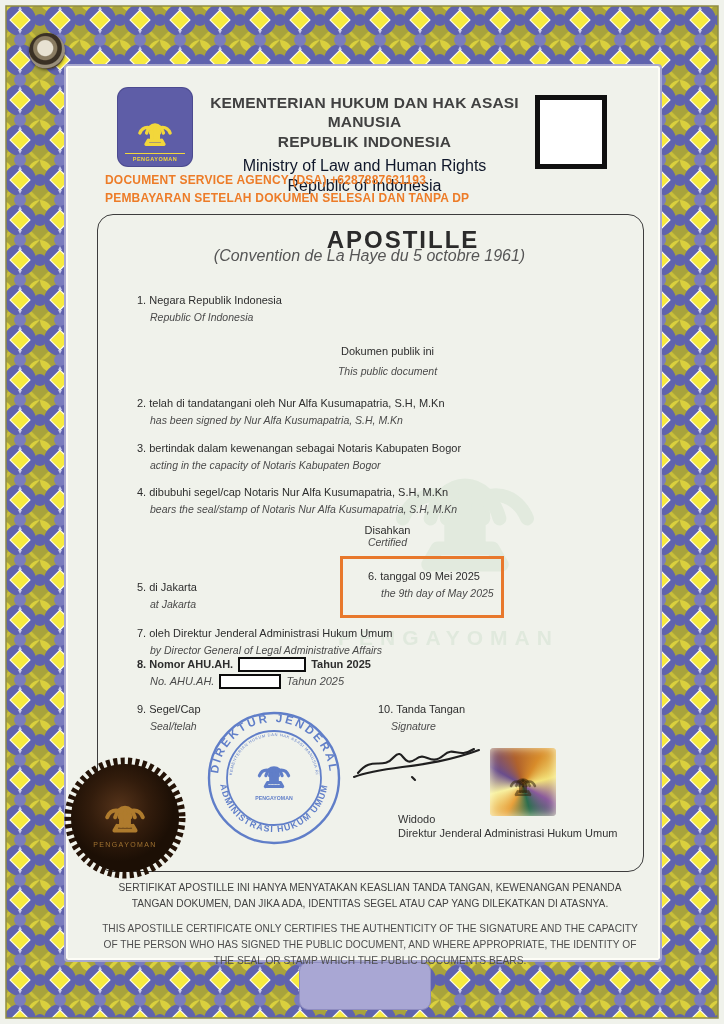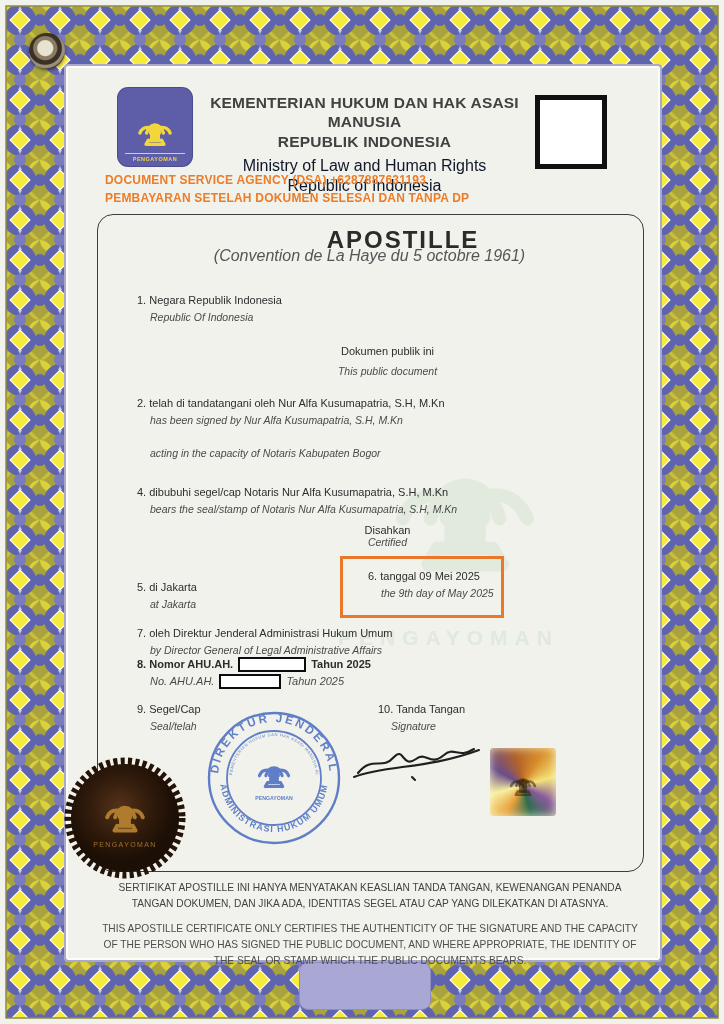--- a/index.html
+++ b/index.html
@@ -153,20 +153,21 @@
   <div class="abs centered" style="left:115px;top:345px;">
     <div class="id-line" style="white-space:normal;">Dokumen publik ini</div>
     <div class="en-line" style="margin-left:0;margin-top:8px;white-space:normal;">This public document</div>
   </div>
 
   <div class="abs" style="left:137px;top:397px;">
     <div class="id-line">2. telah di tandatangani oleh Nur Alfa Kusumapatria, S.H, M.Kn</div>
     <div class="en-line">has been signed by Nur Alfa Kusumapatria, S.H, M.Kn</div>
   </div>
   <div class="abs" style="left:137px;top:442px;">
+    <div class="id-line">3. bertindak dalam kewenangan sebagai Notaris Kabupaten Bogor</div>
     <div class="en-line">acting in the capacity of Notaris Kabupaten Bogor</div>
   </div>
   <div class="abs" style="left:137px;top:486px;">
     <div class="id-line">4. dibubuhi segel/cap Notaris Nur Alfa Kusumapatria, S.H, M.Kn</div>
     <div class="en-line">bears the seal/stamp of Notaris Nur Alfa Kusumapatria, S.H, M.Kn</div>
   </div>
 
   <div class="abs centered" style="left:115px;top:524px;">
     <div class="id-line" style="white-space:normal;">Disahkan</div>
     <div class="en-line" style="margin-left:0;margin-top:0;white-space:normal;">Certified</div>
@@ -255,17 +256,21 @@
       <path d="M60,46 l3,3"></path>
     </g>
   </svg>
 
   <div class="hologram">
     <svg class="tree" width="44" height="48" viewBox="0 0 100 92" xmlns="http://www.w3.org/2000/svg">
       <use href="#tree-glyph"></use>
     </svg>
   </div>
 
+  <div class="signatory">
+    <div>Widodo</div>
+    <div>Direktur Jenderal Administrasi Hukum Umum</div>
+  </div>
 
   <div class="footer-id">SERTIFIKAT APOSTILLE INI HANYA MENYATAKAN KEASLIAN TANDA TANGAN, KEWENANGAN PENANDA TANGAN DOKUMEN, DAN JIKA ADA, IDENTITAS SEGEL ATAU CAP YANG DILEKATKAN DI ATASNYA.</div>
   <div class="footer-en">THIS APOSTILLE CERTIFICATE ONLY CERTIFIES THE AUTHENTICITY OF THE SIGNATURE AND THE CAPACITY OF THE PERSON WHO HAS SIGNED THE PUBLIC DOCUMENT, AND WHERE APPROPRIATE, THE IDENTITY OF THE SEAL OR STAMP WHICH THE PUBLIC DOCUMENTS BEARS.</div>
 
 </div>
 
 </body></html>

